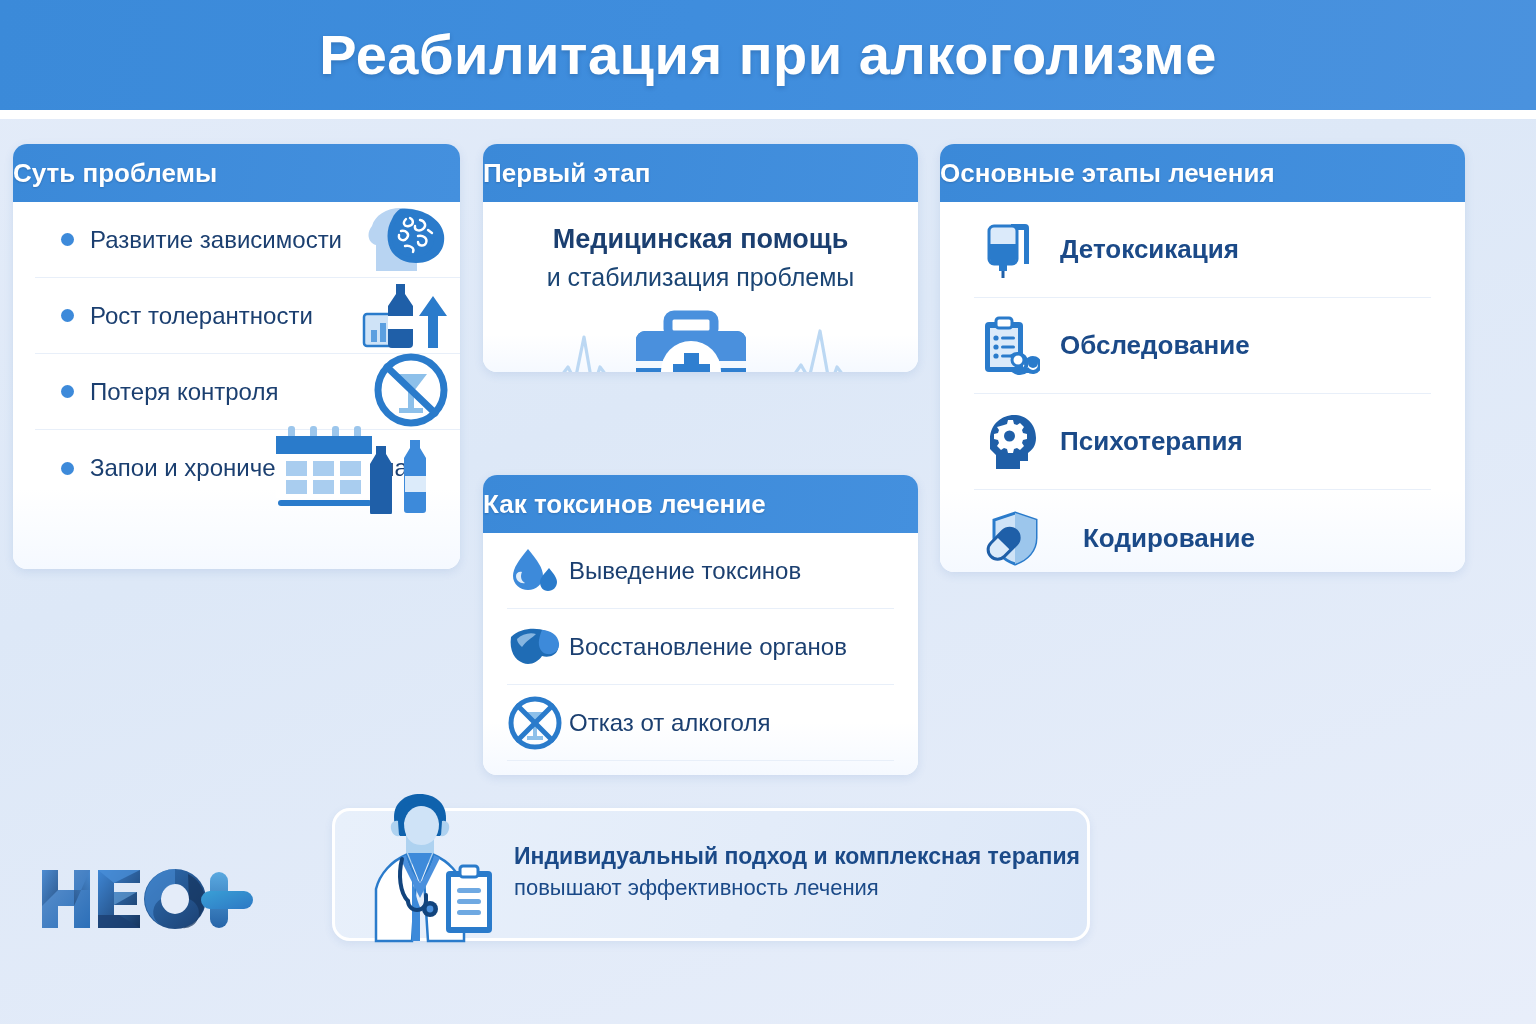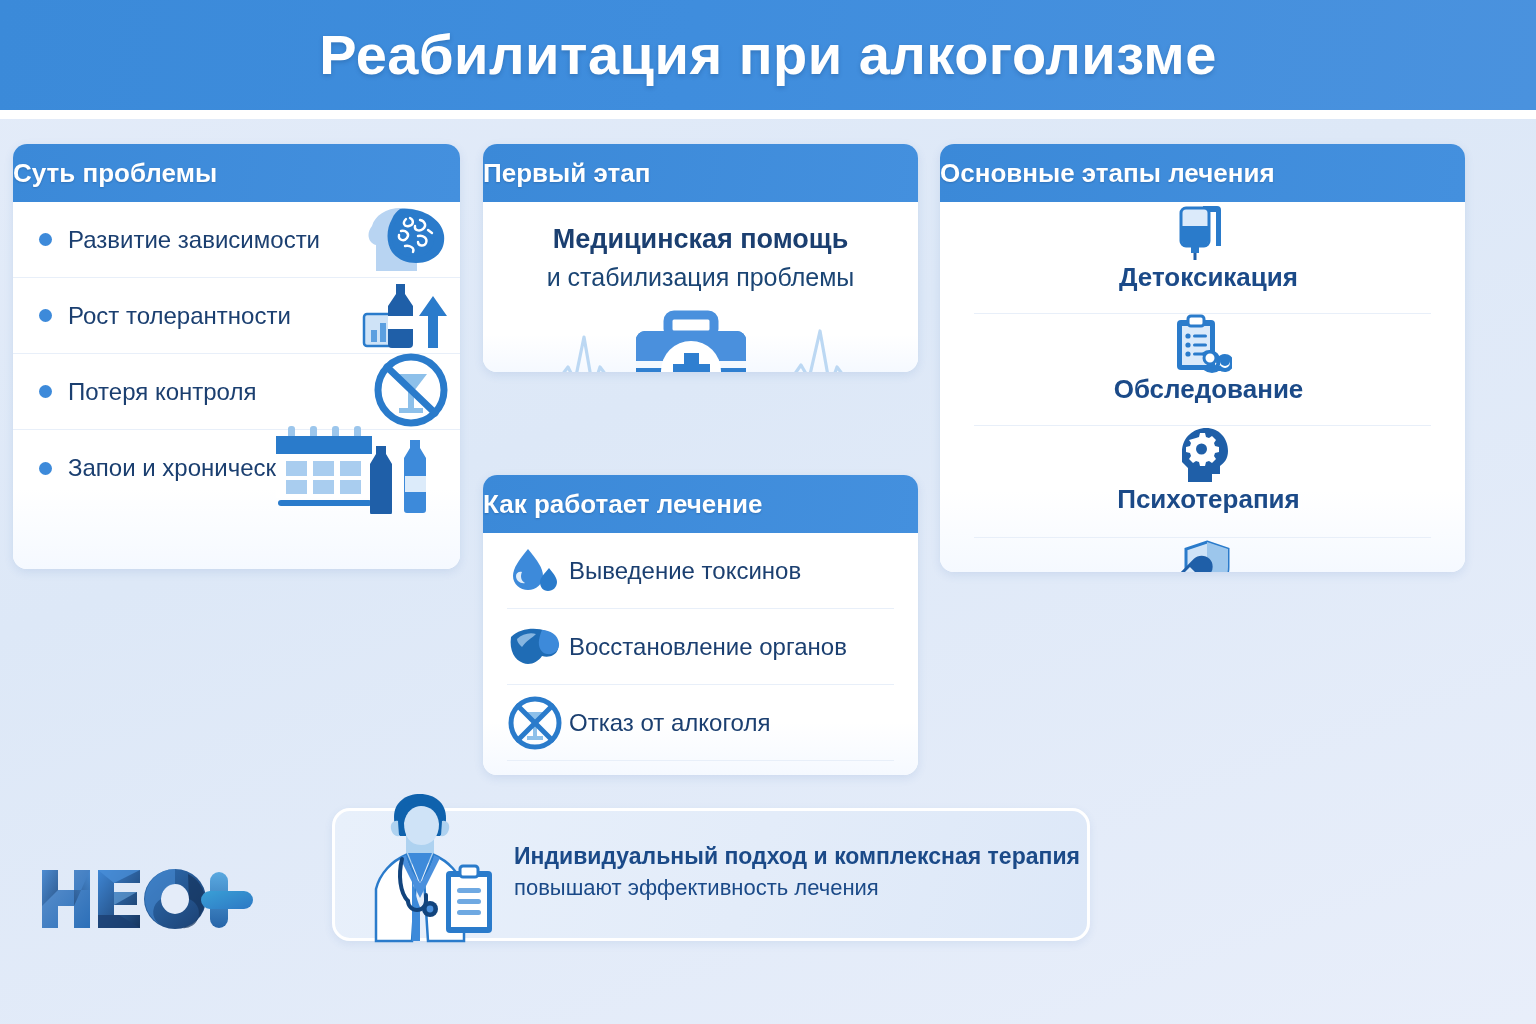--- a/index.html
+++ b/index.html
@@ -74,20 +74,21 @@
   
   #card-problem { left: 13px; top: 144px; width: 447px; height: 425px; }
 
   .bullet-row {
     position: relative;
     display: flex;
     align-items: center;
     padding: 0 18px 0 26px;
     border-bottom: 1px solid #e8eff9;
     min-height: 76px;
+    margin-left: 22px;
   }
   .bullet-row:last-child { border-bottom: none; }
   .bullet-dot {
     width: 13px; height: 13px;
     border-radius: 50%;
     background: #3d8ada;
     flex: none;
     margin-right: 16px;
   }
   .bullet-text {
@@ -142,24 +143,23 @@
     font-size: 24px;
     color: #1b3f70;
     margin-left: 6px;
   }
 
   
   #card-stages { left: 940px; top: 144px; width: 525px; height: 428px; }
   .stage-row {
     display: flex;
     align-items: center;
-    height: 112px;
+    height: 96px;
     margin: 0 34px;
     border-bottom: 1px solid #e8eff9;
-    flex-direction: column;
   }
   .stage-row:last-child { border-bottom: none; gap: 23px; }
   .stage-icon { flex: none; width: 74px; display: flex; align-items: center; justify-content: center; }
   .stage-label {
     font-size: 26px;
     font-weight: bold;
     color: #1b4a88;
     margin-left: 12px;
   }
 
@@ -316,21 +316,21 @@
         <rect x="100" y="52" width="110" height="7" fill="#f3f8fe"></rect>
         <circle cx="155" cy="62" r="30" fill="#ffffff"></circle>
         <path d="M148 44 h15 v11 h11 v15 h-11 v12 h-15 v-12 h-11 v-15 h11 z" fill="#2f7fd0"></path>
       </svg>
     </div>
   </div>
 </div>
 
 <div class="card" id="card-how">
   <div class="card-header">
-    <div class="card-header-title">Как работает лечение</div>
+    <div class="card-header-title">Как токсинов лечение</div>
   </div>
   <div class="card-body">
 
     <div class="how-row">
       <span class="how-icon">
         <svg width="50" height="50" viewBox="0 0 50 50">
           <path d="M18 3 C27 14 33 22 33 30 C33 38 26 44 18 44 C10 44 3 38 3 30 C3 22 9 14 18 3 Z" fill="#3d8ada"></path>
           <path d="M12 26 C10 30 11 35 15 37 C11 38 6 35 6 30 C6 27 9 25 12 26 Z" fill="#ffffff" opacity=".85"></path>
           <path d="M39 22 C44 28 47 32 47 36 C47 41 43 45 38 45 C33 45 30 41 30 36 C30 32 34 28 39 22 Z" fill="#2a7bcb"></path>
         </svg>

